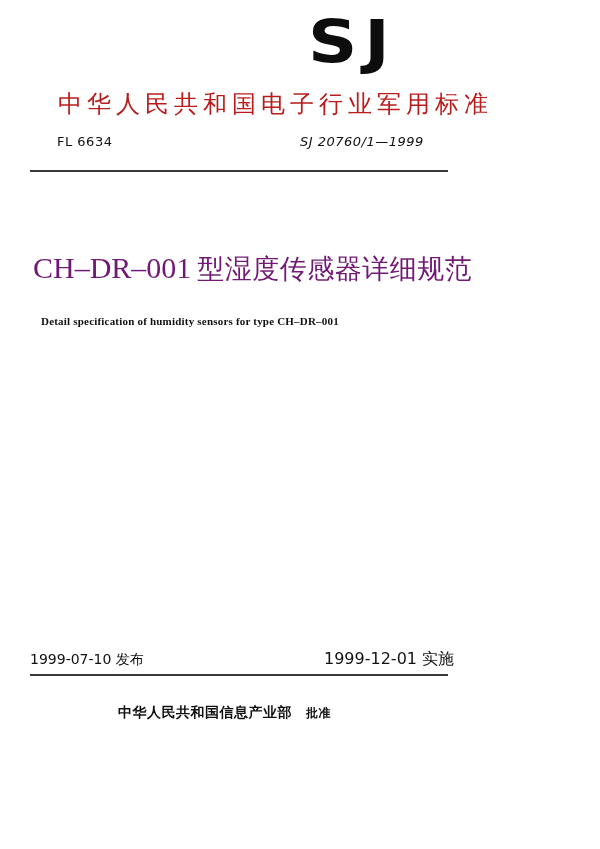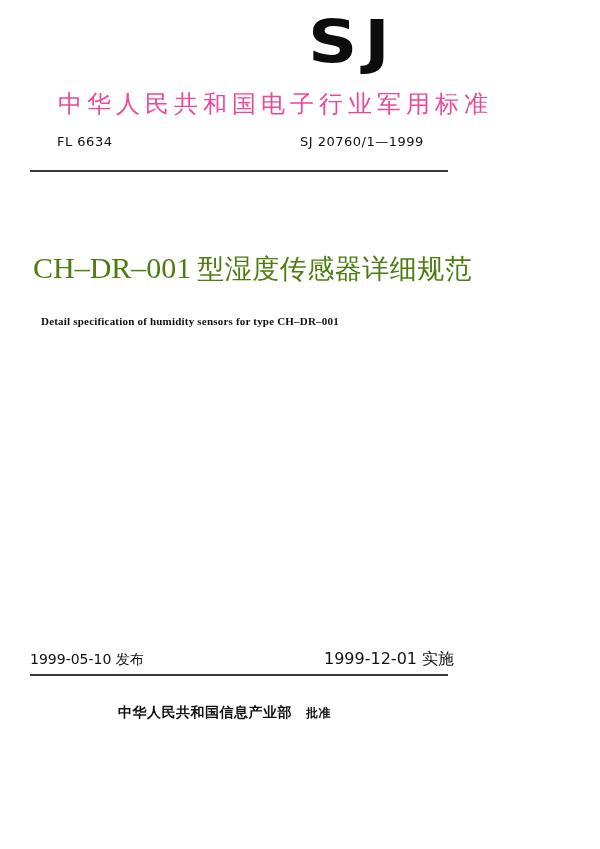--- a/index.html
+++ b/index.html
@@ -31,54 +31,55 @@
       transform: scaleX(1.18);
       transform-origin: left top;
     }
 
     .std-title {
       left: 58px;
       top: 88px;
       font-size: 24px;
       letter-spacing: 5px;
       line-height: 32px;
-      color: #ec4899;
+      color: #b91c1c;
     }
 
     .code-left {
       left: 57px;
       top: 133px;
       font-size: 13px;
       line-height: 18px;
       letter-spacing: 0.5px;
     }
     .code-right {
       left: 300px;
       top: 133px;
       font-size: 13px;
       line-height: 18px;
       letter-spacing: 0.5px;
+      font-style: italic;
     }
 
     .rule {
       left: 30px;
       width: 418px;
       height: 2px;
       background: #3a3a3a;
     }
     .rule-top { top: 170px; }
     .rule-bottom { top: 674px; }
 
     .doc-title {
       left: 33px;
       top: 250px;
       font-family: "Liberation Serif", serif;
       font-size: 30px;
       line-height: 36px;
-      color: #4d7c0f;
+      color: #701a75;
     }
     .doc-title .cn {
       font-family: "DejaVu Sans", sans-serif;
       font-size: 27px;
       margin-left: 6px;
       letter-spacing: 0.5px;
     }
 
     .doc-subtitle {
       left: 41px;
@@ -127,20 +128,20 @@
 <div class="abs code-right">SJ 20760/1—1999</div>
 
 <div class="abs rule rule-top"></div>
 
 <div class="abs doc-title">
   <span>CH–DR–001</span><span class="cn">型湿度传感器详细规范</span>
 </div>
 
 <div class="abs doc-subtitle">Detail specification of humidity sensors for type CH–DR–001</div>
 
-<div class="abs date-left">1999-05-10 发布</div>
+<div class="abs date-left">1999-07-10 发布</div>
 <div class="abs date-right">1999-12-01 实施</div>
 
 <div class="abs rule rule-bottom"></div>
 
 <div class="abs approver">
   <span>中华人民共和国信息产业部</span><span class="approve">批准</span>
 </div>
 
 </body></html>

